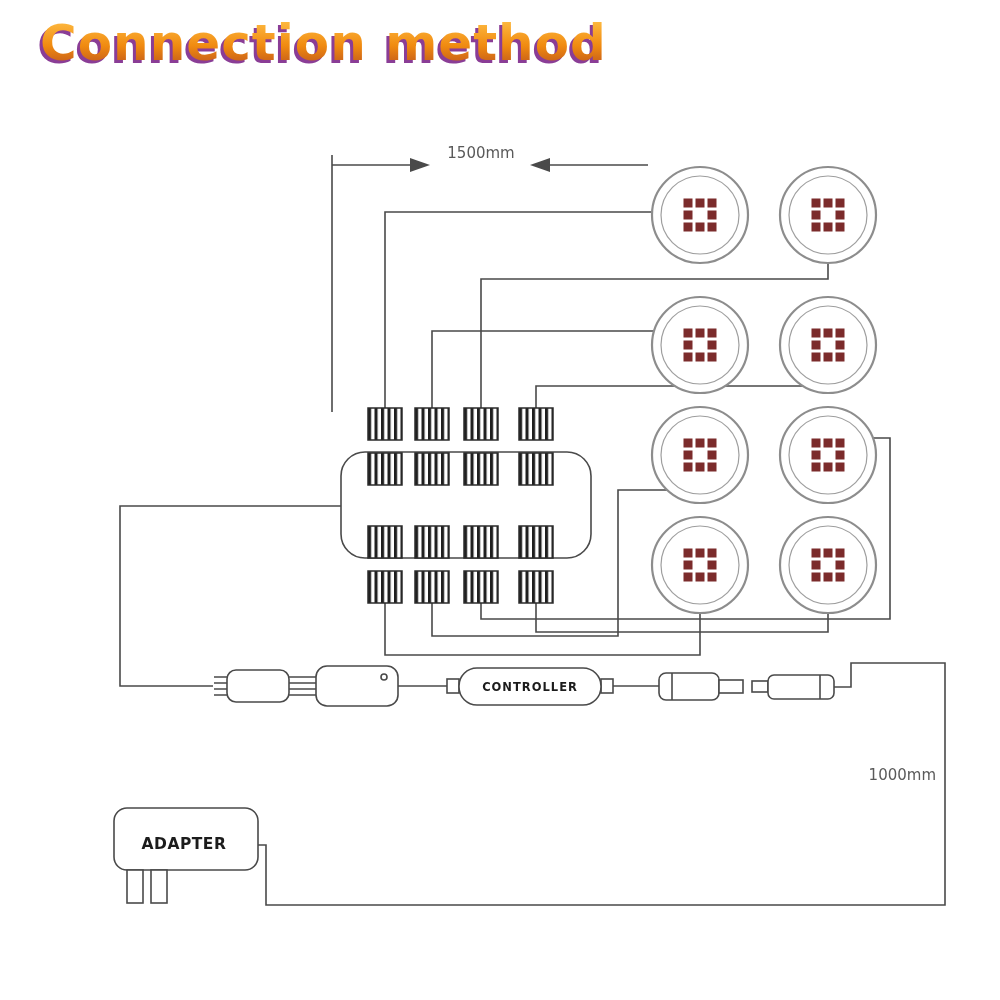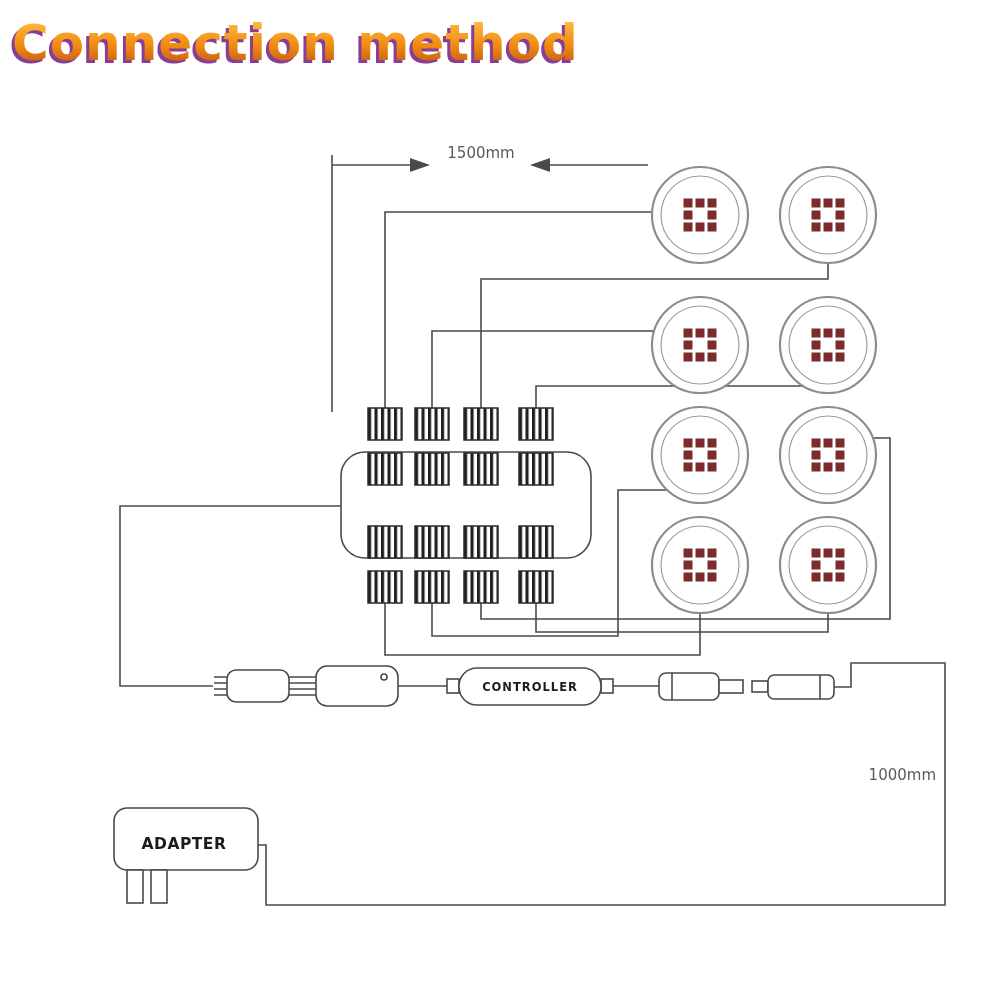--- a/index.html
+++ b/index.html
@@ -1,21 +1,21 @@
 <!DOCTYPE html>
 <html style="--line-color: #4a4a4a; --ring-color: #8d8d8d; --led-color: #7b2b2b; --t-top: #ffbe45; --t-mid: #f08a10; --t-bottom: #b44a1e; --t-shadow: #8a3d96;"><head>
 <meta charset="utf-8">
 <style>
   html,body{margin:0;padding:0;}
   body{
     width:1000px;height:1000px;position:relative;background:#ffffff;
     font-family:"DejaVu Sans","Liberation Sans",sans-serif;overflow:hidden;
   }
   .title{
-    position:absolute;left:12px;top:14px;
+    position:absolute;left:40px;top:14px;
     font-weight:bold;font-size:50px;letter-spacing:1px;
     font-family:"DejaVu Sans","Liberation Sans",sans-serif;
     white-space:nowrap;
   }
   .title-shadow{
     position:absolute;left:-3px;top:3px;
     color:var(--t-shadow,#8a3d96);
   }
   .title-front{position:relative;color:var(--t-mid,#f08a10);}
   @supports (-webkit-background-clip: text){

